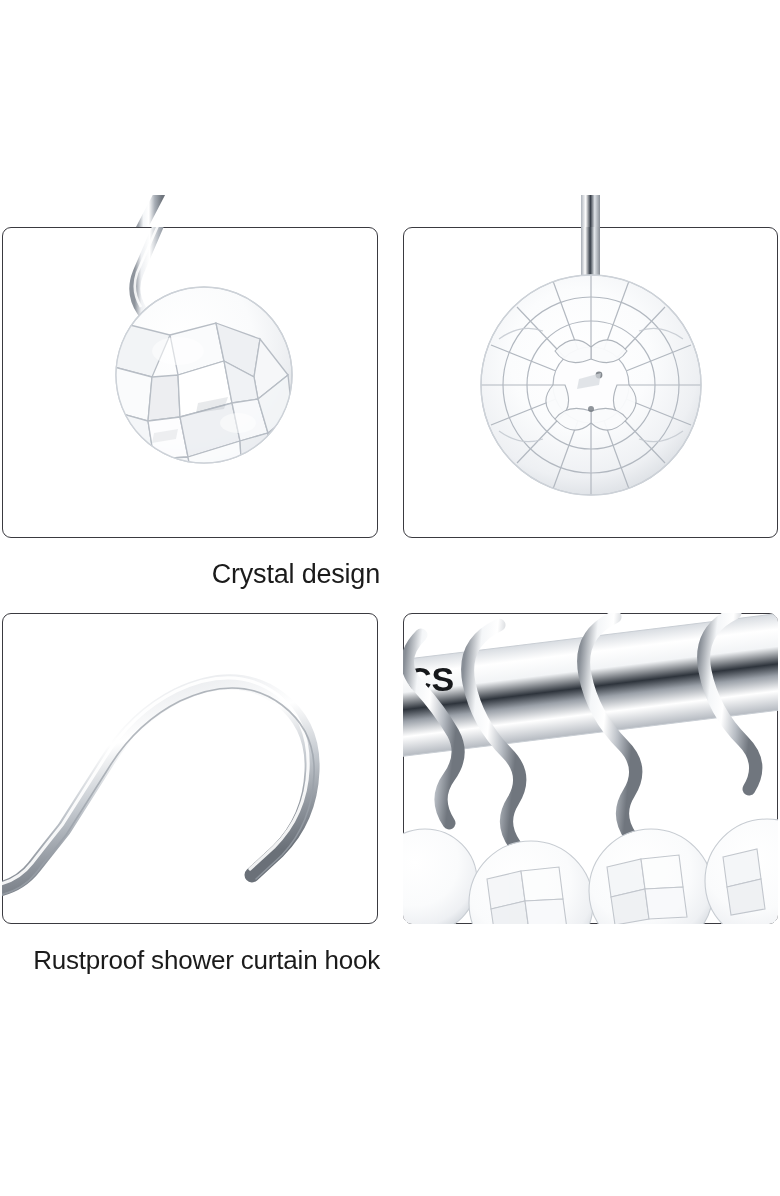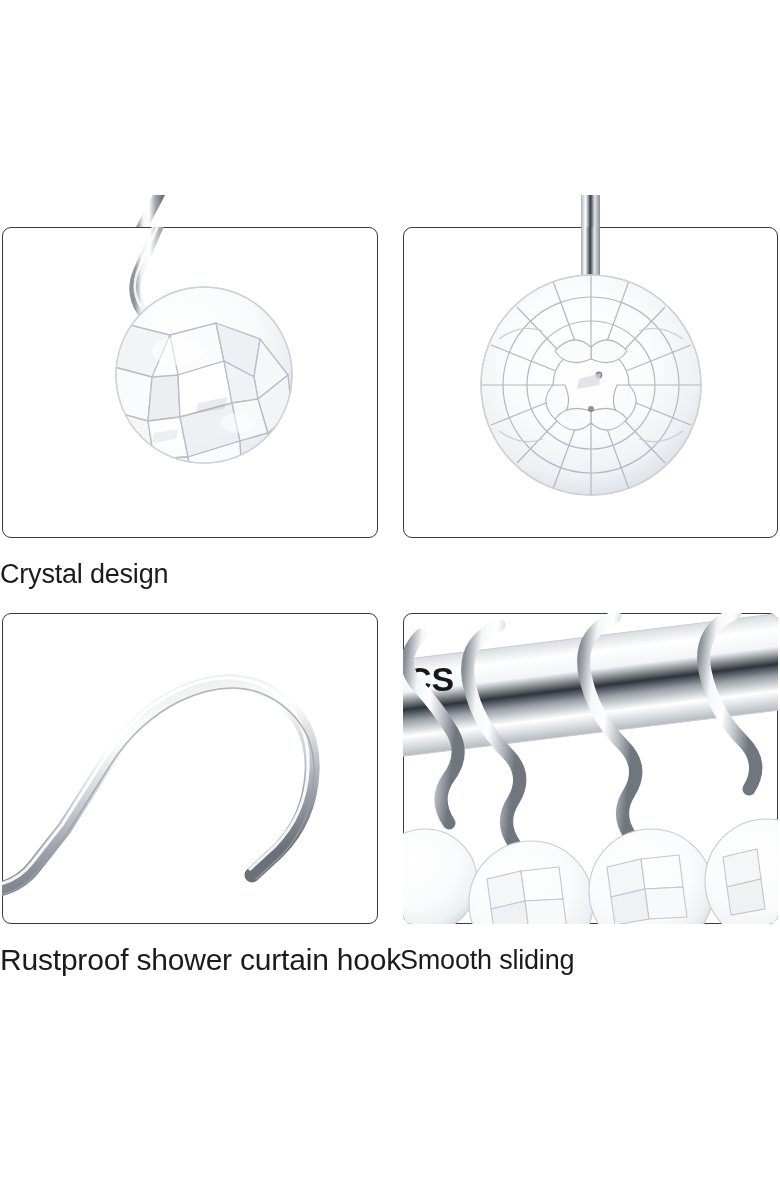--- a/index.html
+++ b/index.html
@@ -71,33 +71,33 @@
     top: -32px;
     width: 100%;
     height: 36px;
     overflow: hidden;
   }
   .art-bleed svg { display: block; }
 
   
   .caption {
     position: absolute;
-    text-align: left;
+    text-align: right;
     color: #1b1b1b;
     font-size: 27px;
     line-height: 32px;
     letter-spacing: -0.2px;
     white-space: nowrap;
   }
   .cap-tl { left: 0;   top: 558px; width: 380px; }
   .cap-tr { left: 400px; top: 558px; width: 380px; }
   .cap-bl { left: 0;   top: 944px; width: 380px; }
   .cap-br { left: 400px; top: 944px; width: 380px; }
 
-  .cap-bl .caption-text { font-size: 30px; }
+  .cap-bl .caption-text { font-size: 26px; }
 </style>
 </head>
 <body>
 
 <div class="sheet">
 
   <div class="grid">
 
     <div class="cell cell-tl">
 
@@ -379,17 +379,14 @@
     </div>
 
   </div>
 
   <div class="caption cap-tl">
     <span class="caption-text">Crystal design</span>
   </div>
   <div class="caption cap-bl">
     <span class="caption-text">Rustproof shower curtain hook</span>
   </div>
-  <div class="caption cap-br">
-    <span class="caption-text">Smooth sliding</span>
-  </div>
 
 </div>
 
 </body></html>

